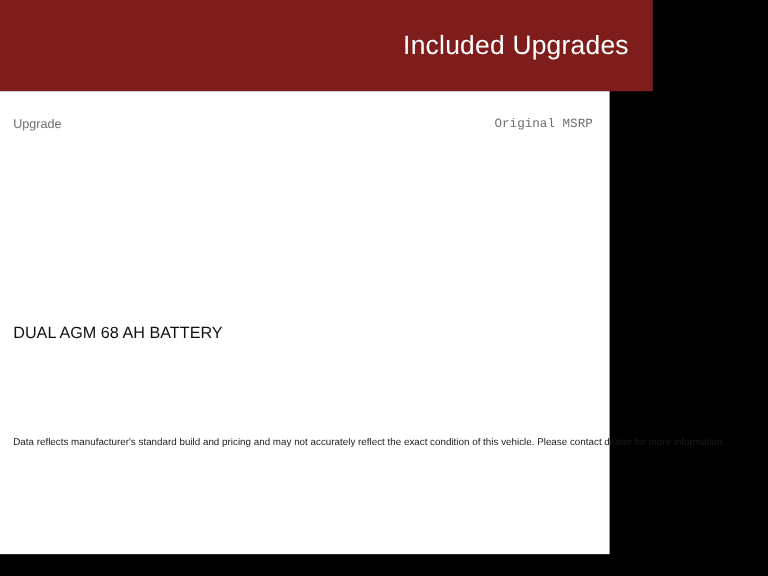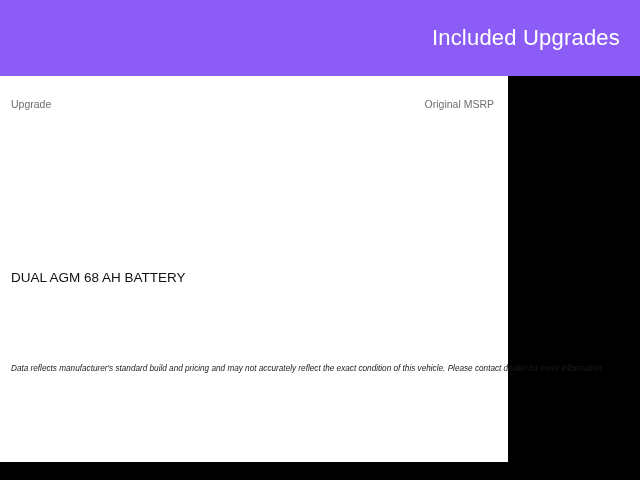--- a/index.html
+++ b/index.html
@@ -13,23 +13,23 @@
     position: relative;
     width: 640px;
     height: 480px;
     background: #000000;
     overflow: hidden;
   }
   .header {
     position: absolute;
     left: 0;
     top: 0;
-    width: 640px;
+    width: 544px;
     height: 76px;
-    background: #8b5cf6;
+    background: #7f1d1d;
     display: flex;
     align-items: center;
     justify-content: flex-end;
   }
   .header-title {
     color: #ffffff;
     font-size: 22px;
     font-weight: 400;
     letter-spacing: 0.2px;
     padding-right: 20px;
@@ -43,21 +43,21 @@
     background: #ffffff;
   }
   .col-head {
     position: absolute;
     top: 22px;
     font-size: 10.5px;
     color: #6e6e6e;
     font-weight: 400;
   }
   .col-head.left { left: 11px; }
-  .col-head.right { right: 14px; }
+  .col-head.right { right: 14px; font-family: Liberation Mono, monospace; }
 
   .rows {
     position: absolute;
     left: 0;
     top: 62px;
     width: 640px;
   }
   .row {
     position: relative;
     height: 108px;
@@ -79,21 +79,20 @@
     font-weight: bold;
     white-space: nowrap;
     line-height: 1.1;
   }
   .disclaimer {
     position: absolute;
     left: 11px;
     right: 12px;
     top: 364px;
     font-size: 8.2px;
-    font-style: italic;
     color: #1b1b1b;
     line-height: 1.25;
     text-align: left;
   }
   .footer-bar {
     position: absolute;
     left: 0;
     top: 462px;
     width: 640px;
     height: 18px;

